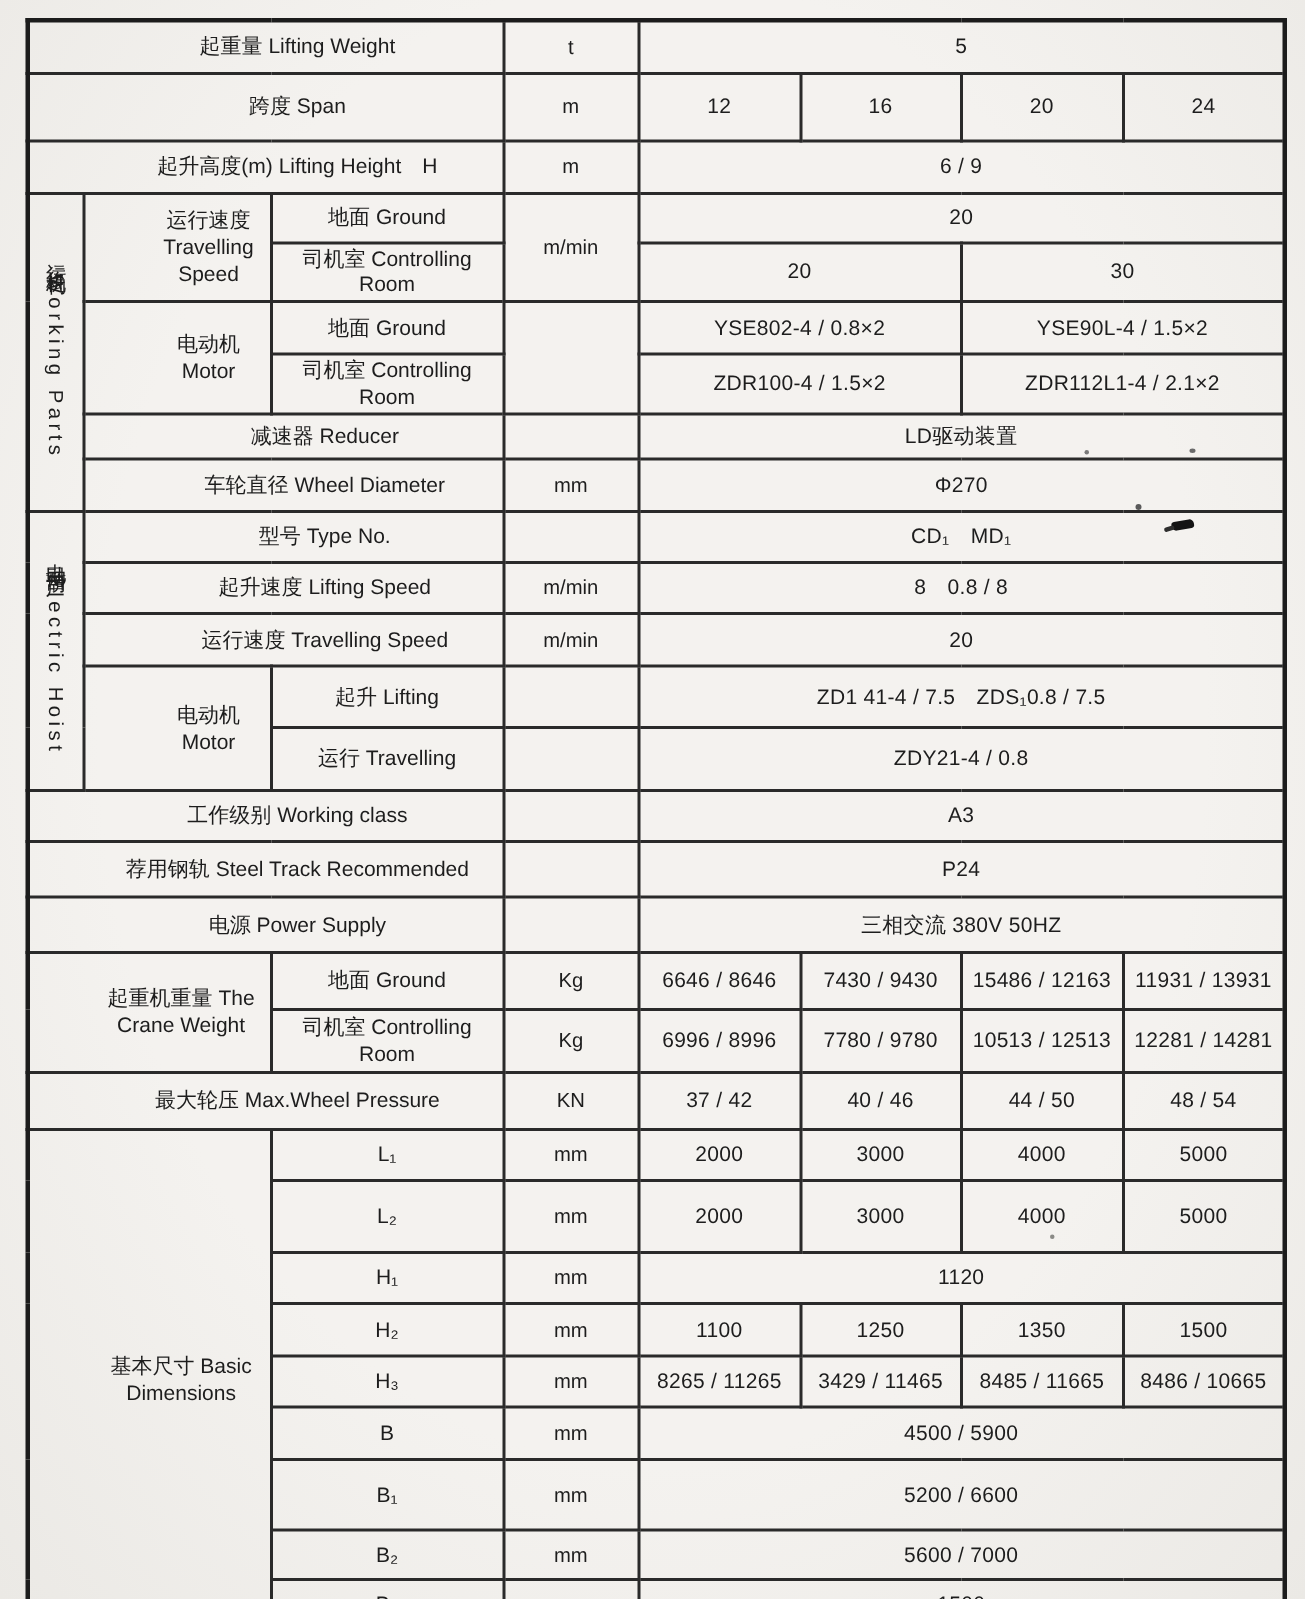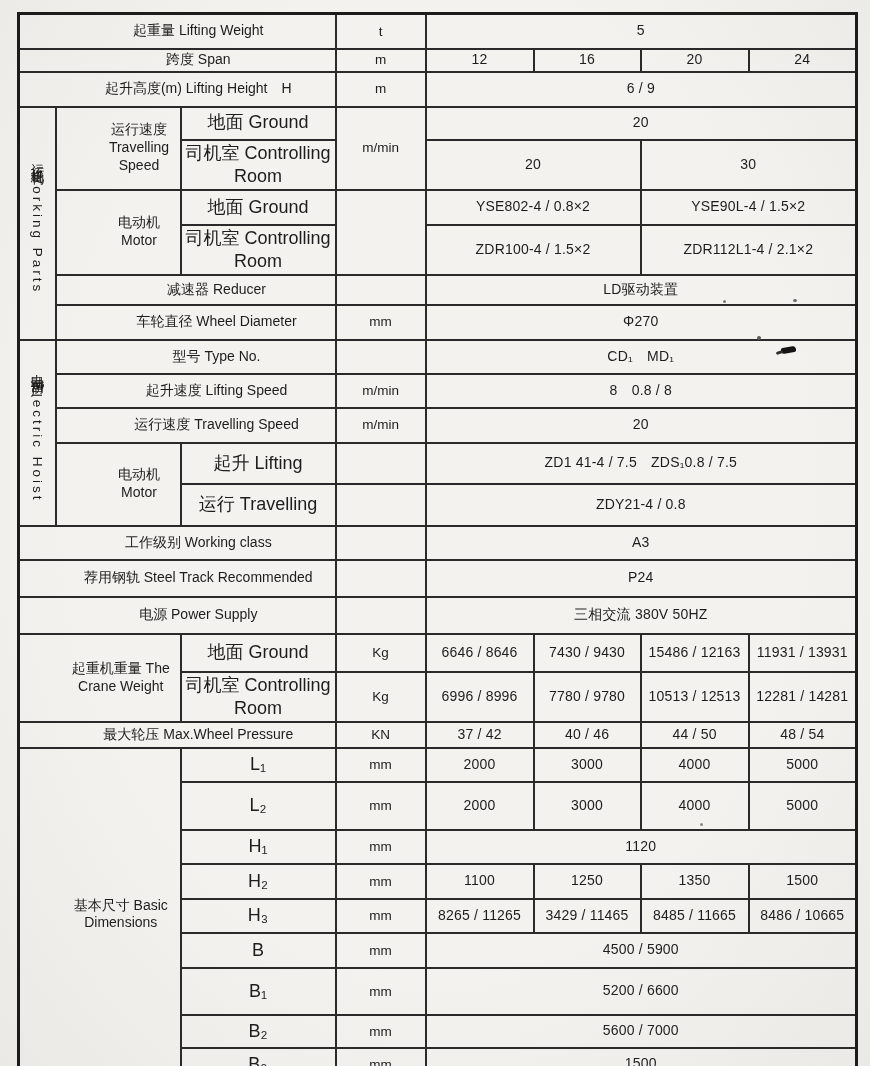--- a/index.html
+++ b/index.html
@@ -21,21 +21,21 @@
     padding:1px 3px;overflow:hidden;
     background:transparent;
   }
   td.lbl{font-size:14px;padding-left:45px;}
   td.unit{font-size:13.5px;}
   td.val{font-size:14px;letter-spacing:.2px;}
   td.vert{
     writing-mode:vertical-rl;text-orientation:mixed;
     font-size:13.5px;letter-spacing:3px;padding:6px 0;
   }
-  td.sub{font-size:18px;}
+  td.sub{font-size:14px;}
   .artifact{position:absolute;pointer-events:none;}
   .arrow-blob{left:781px;top:347px;width:15px;height:6px;background:#141414;border-radius:2px 3px 2px 3px;transform:rotate(-10deg);}
   .arrow-tail{left:776px;top:351px;width:7px;height:3px;background:#2e2e2e;border-radius:2px;transform:rotate(-18deg);}
   .speck-a{left:757px;top:336px;width:4px;height:4px;background:#5a5a5a;border-radius:50%;}
   .speck-b{left:723px;top:300px;width:3px;height:3px;background:#7a7a7a;border-radius:50%;}
   .speck-c{left:700px;top:823px;width:3px;height:3px;background:#8a8a86;border-radius:50%;}
   .speck-d{left:793px;top:299px;width:4px;height:3px;background:#6a6a6a;border-radius:50%;}
 </style>
 </head>
 <body>
@@ -52,21 +52,21 @@
       <col style="width:108px">
   </colgroup>
   <tbody>
 
   <tr style="height:35px">
     <td colspan="3" class="lbl">起重量  Lifting Weight</td>
     <td class="unit">t</td>
     <td colspan="4" class="val">5</td>
   </tr>
 
-  <tr style="height:23px">
+  <tr style="height:45px">
     <td colspan="3" class="lbl">跨度  Span</td>
     <td class="unit">m</td>
     <td class="val">12</td>
     <td class="val">16</td>
     <td class="val">20</td>
     <td class="val">24</td>
   </tr>
 
   <tr style="height:35px">
     <td colspan="3" class="lbl">起升高度(m)  Lifting Height　H</td>
@@ -176,21 +176,21 @@
 
   <tr style="height:42px">
     <td class="sub">司机室 Controlling Room</td>
     <td class="unit">Kg</td>
     <td class="val">6996 / 8996</td>
     <td class="val">7780 / 9780</td>
     <td class="val">10513 / 12513</td>
     <td class="val">12281 / 14281</td>
   </tr>
 
-  <tr style="height:26px">
+  <tr style="height:38px">
     <td colspan="3" class="lbl">最大轮压  Max.Wheel Pressure</td>
     <td class="unit">KN</td>
     <td class="val">37 / 42</td>
     <td class="val">40 / 46</td>
     <td class="val">44 / 50</td>
     <td class="val">48 / 54</td>
   </tr>
 
   <tr style="height:34px">
     <td colspan="2" rowspan="9" class="lbl">基本尺寸 Basic Dimensions</td>

